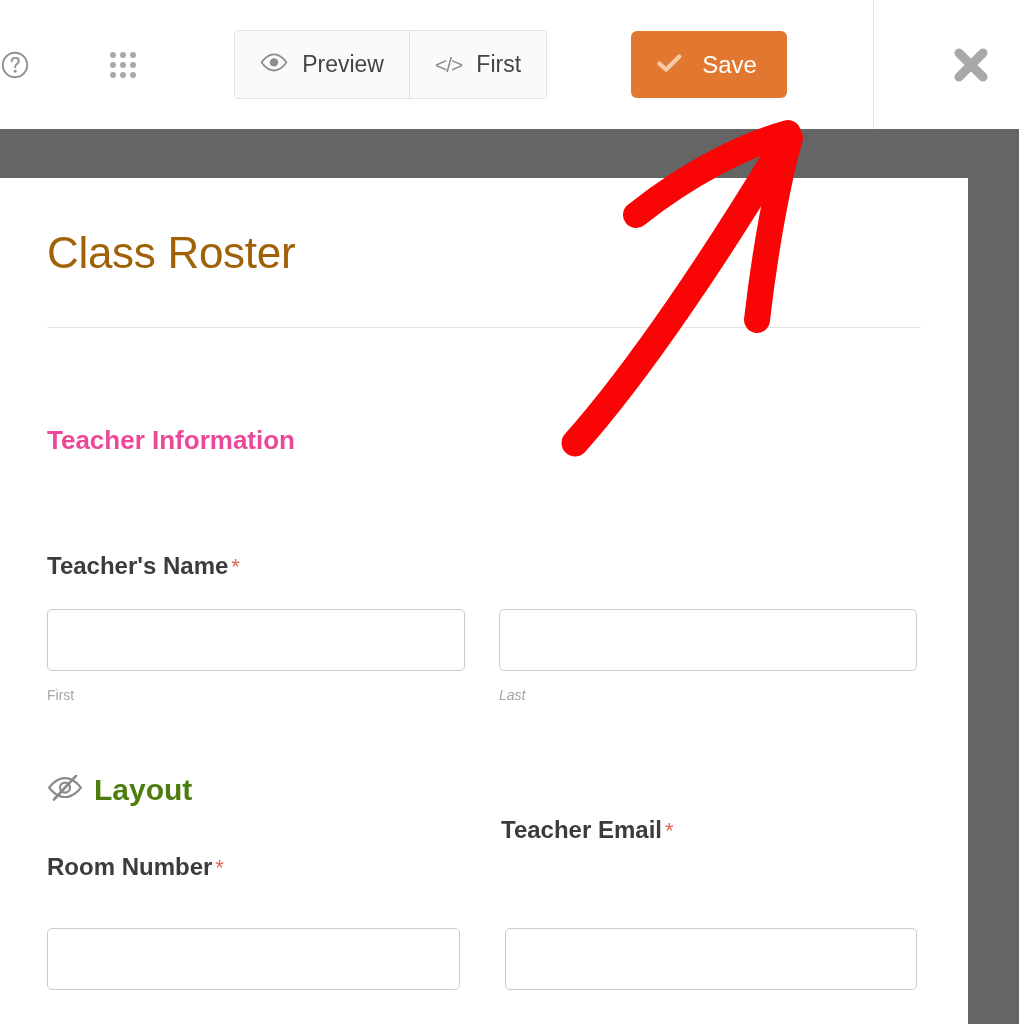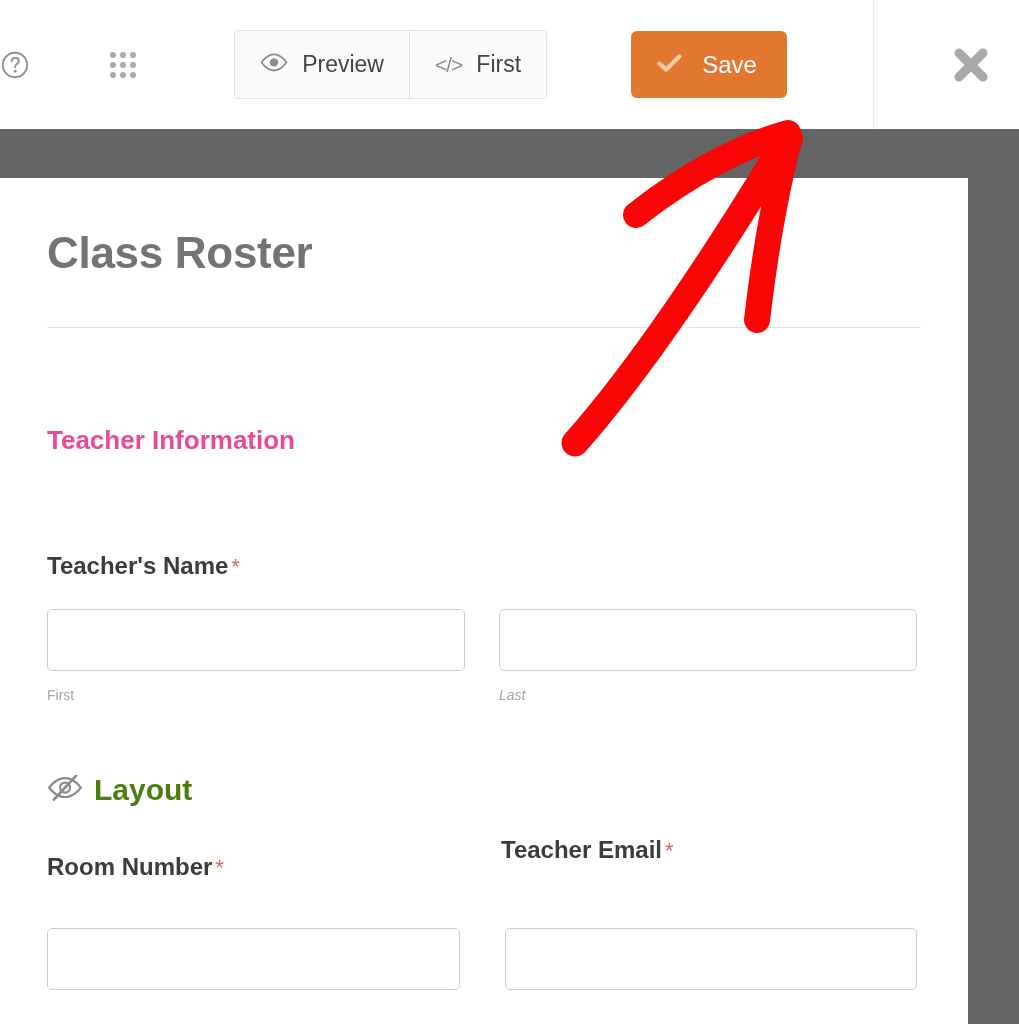--- a/index.html
+++ b/index.html
@@ -167,22 +167,22 @@
     background: #ffffff;
     box-sizing: border-box;
     overflow: hidden;
   }
 
   .form-title {
     position: absolute;
     left: 47px;
     top: 228px;
     font-size: 44px;
-    font-weight: bold;
-    color: #737373;
+    font-weight: normal;
+    color: #a16207;
     letter-spacing: -0.3px;
     white-space: nowrap;
   }
   .title-rule {
     position: absolute;
     left: 47px;
     top: 327px;
     width: 874px;
     height: 1px;
     background: #e3e3e3;
@@ -351,21 +351,21 @@
       </svg>
     </span>
     <span class="lbl">Layout</span>
   </div>
 
   <div class="field-label" style="left:47px; top:853px;">
     <span>Room Number</span><span class="req">*</span>
   </div>
   <input class="text-input" style="left: 47px; top: 928px; width: 413px; height: 62px;" value="" placeholder="">
 
-  <div class="field-label" style="left:501px; top:836px;">
+  <div class="field-label" style="left:501px; top:816px;">
     <span>Teacher Email</span><span class="req">*</span>
   </div>
   <input class="text-input" style="left: 505px; top: 928px; width: 412px; height: 62px;" value="" placeholder="">
 
   <svg class="annotation" viewBox="0 0 1019 1024">
 
     <path d="M575 443 C 640 370, 720 250, 786 140" fill="none" stroke="#fa0505" stroke-width="27" stroke-linecap="round"></path>
 
     <path d="M636 215 C 690 172, 745 145, 788 133" fill="none" stroke="#fa0505" stroke-width="26" stroke-linecap="round"></path>
 

